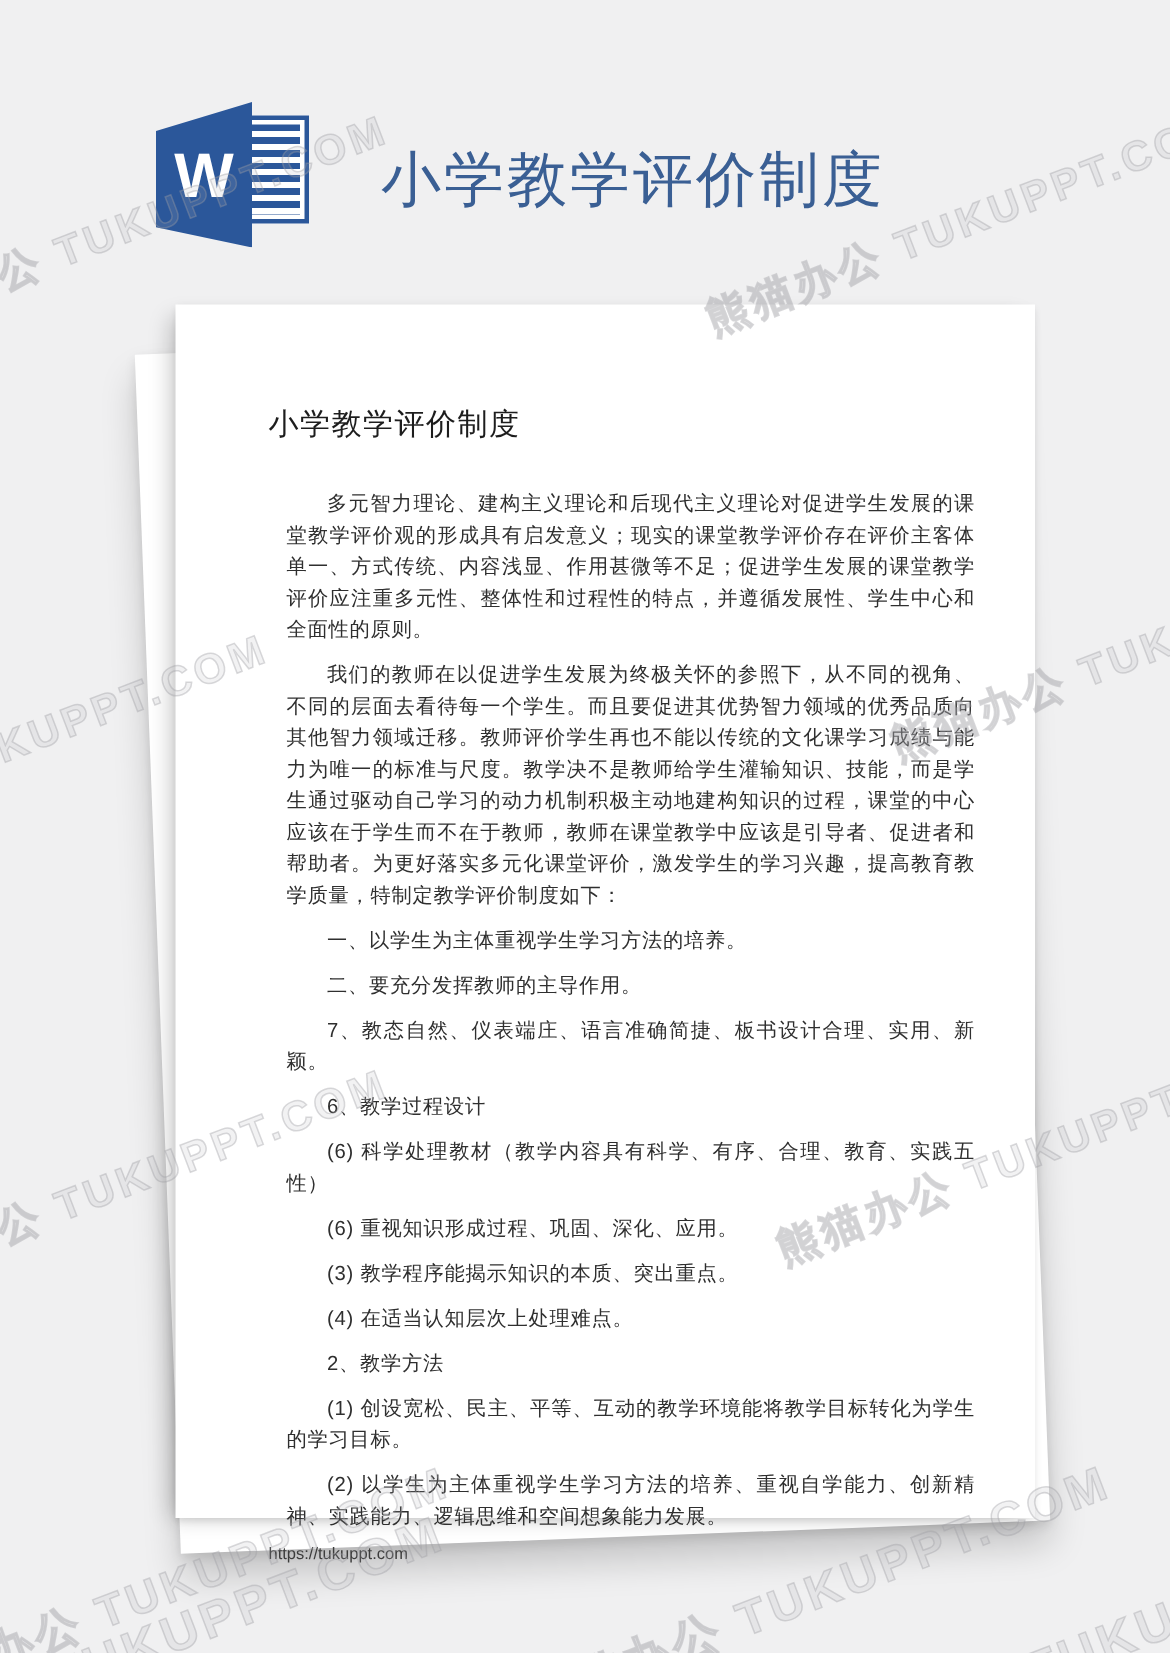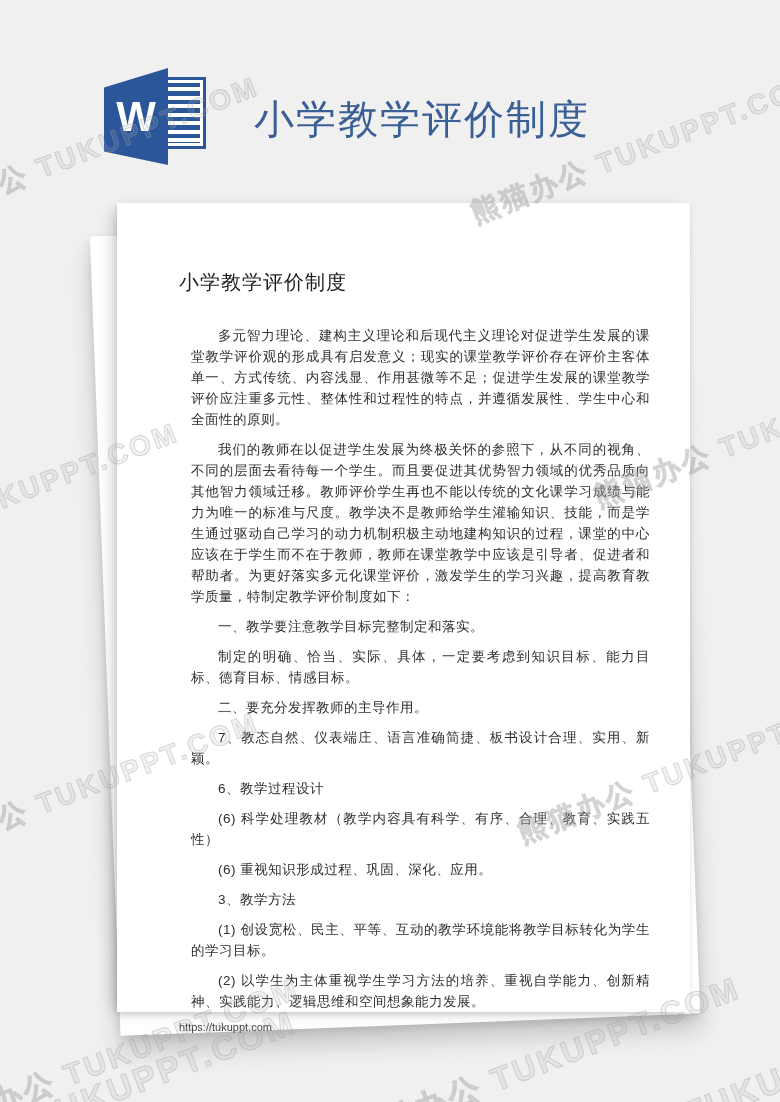--- a/index.html
+++ b/index.html
@@ -74,28 +74,29 @@
     <h1 class="page-title">小学教学评价制度</h1>
   </header>
 
   <div class="paper paper-behind"></div>
 
   <div class="paper paper-main">
     <div class="doc-content">
       <h2 class="doc-title">小学教学评价制度</h2>
       <p>多元智力理论、建构主义理论和后现代主义理论对促进学生发展的课堂教学评价观的形成具有启发意义；现实的课堂教学评价存在评价主客体单一、方式传统、内容浅显、作用甚微等不足；促进学生发展的课堂教学评价应注重多元性、整体性和过程性的特点，并遵循发展性、学生中心和全面性的原则。</p>
       <p>我们的教师在以促进学生发展为终极关怀的参照下，从不同的视角、不同的层面去看待每一个学生。而且要促进其优势智力领域的优秀品质向其他智力领域迁移。教师评价学生再也不能以传统的文化课学习成绩与能力为唯一的标准与尺度。教学决不是教师给学生灌输知识、技能，而是学生通过驱动自己学习的动力机制积极主动地建构知识的过程，课堂的中心应该在于学生而不在于教师，教师在课堂教学中应该是引导者、促进者和帮助者。为更好落实多元化课堂评价，激发学生的学习兴趣，提高教育教学质量，特制定教学评价制度如下：</p>
-      <p>一、教学要注意教学目标完整制定和落实。</p>
-      <p>制定的明确、恰当、实际、具体，一定要考虑到知识目标、能力目标、德育目标、情感目标。</p>
+      <p>一、以学生为主体重视学生学习方法的培养。</p>
       <p>二、要充分发挥教师的主导作用。</p>
       <p>7、教态自然、仪表端庄、语言准确简捷、板书设计合理、实用、新颖。</p>
       <p>6、教学过程设计</p>
       <p>(6) 科学处理教材（教学内容具有科学、有序、合理、教育、实践五性）</p>
       <p>(6) 重视知识形成过程、巩固、深化、应用。</p>
-      <p>3、教学方法</p>
+      <p>(3) 教学程序能揭示知识的本质、突出重点。</p>
+      <p>(4) 在适当认知层次上处理难点。</p>
+      <p>2、教学方法</p>
       <p>(1) 创设宽松、民主、平等、互动的教学环境能将教学目标转化为学生的学习目标。</p>
       <p>(2) 以学生为主体重视学生学习方法的培养、重视自学能力、创新精神、实践能力、逻辑思维和空间想象能力发展。</p>
       <div class="doc-footer">https://tukuppt.com</div>
     </div>
   </div>
 
   <div class="watermarks">
     <span class="wm w1">熊猫办公 TUKUPPT.COM</span>
     <span class="wm w2">熊猫办公 TUKUPPT.COM</span>
     <span class="wm w3">熊猫办公 TUKUPPT.COM</span>

